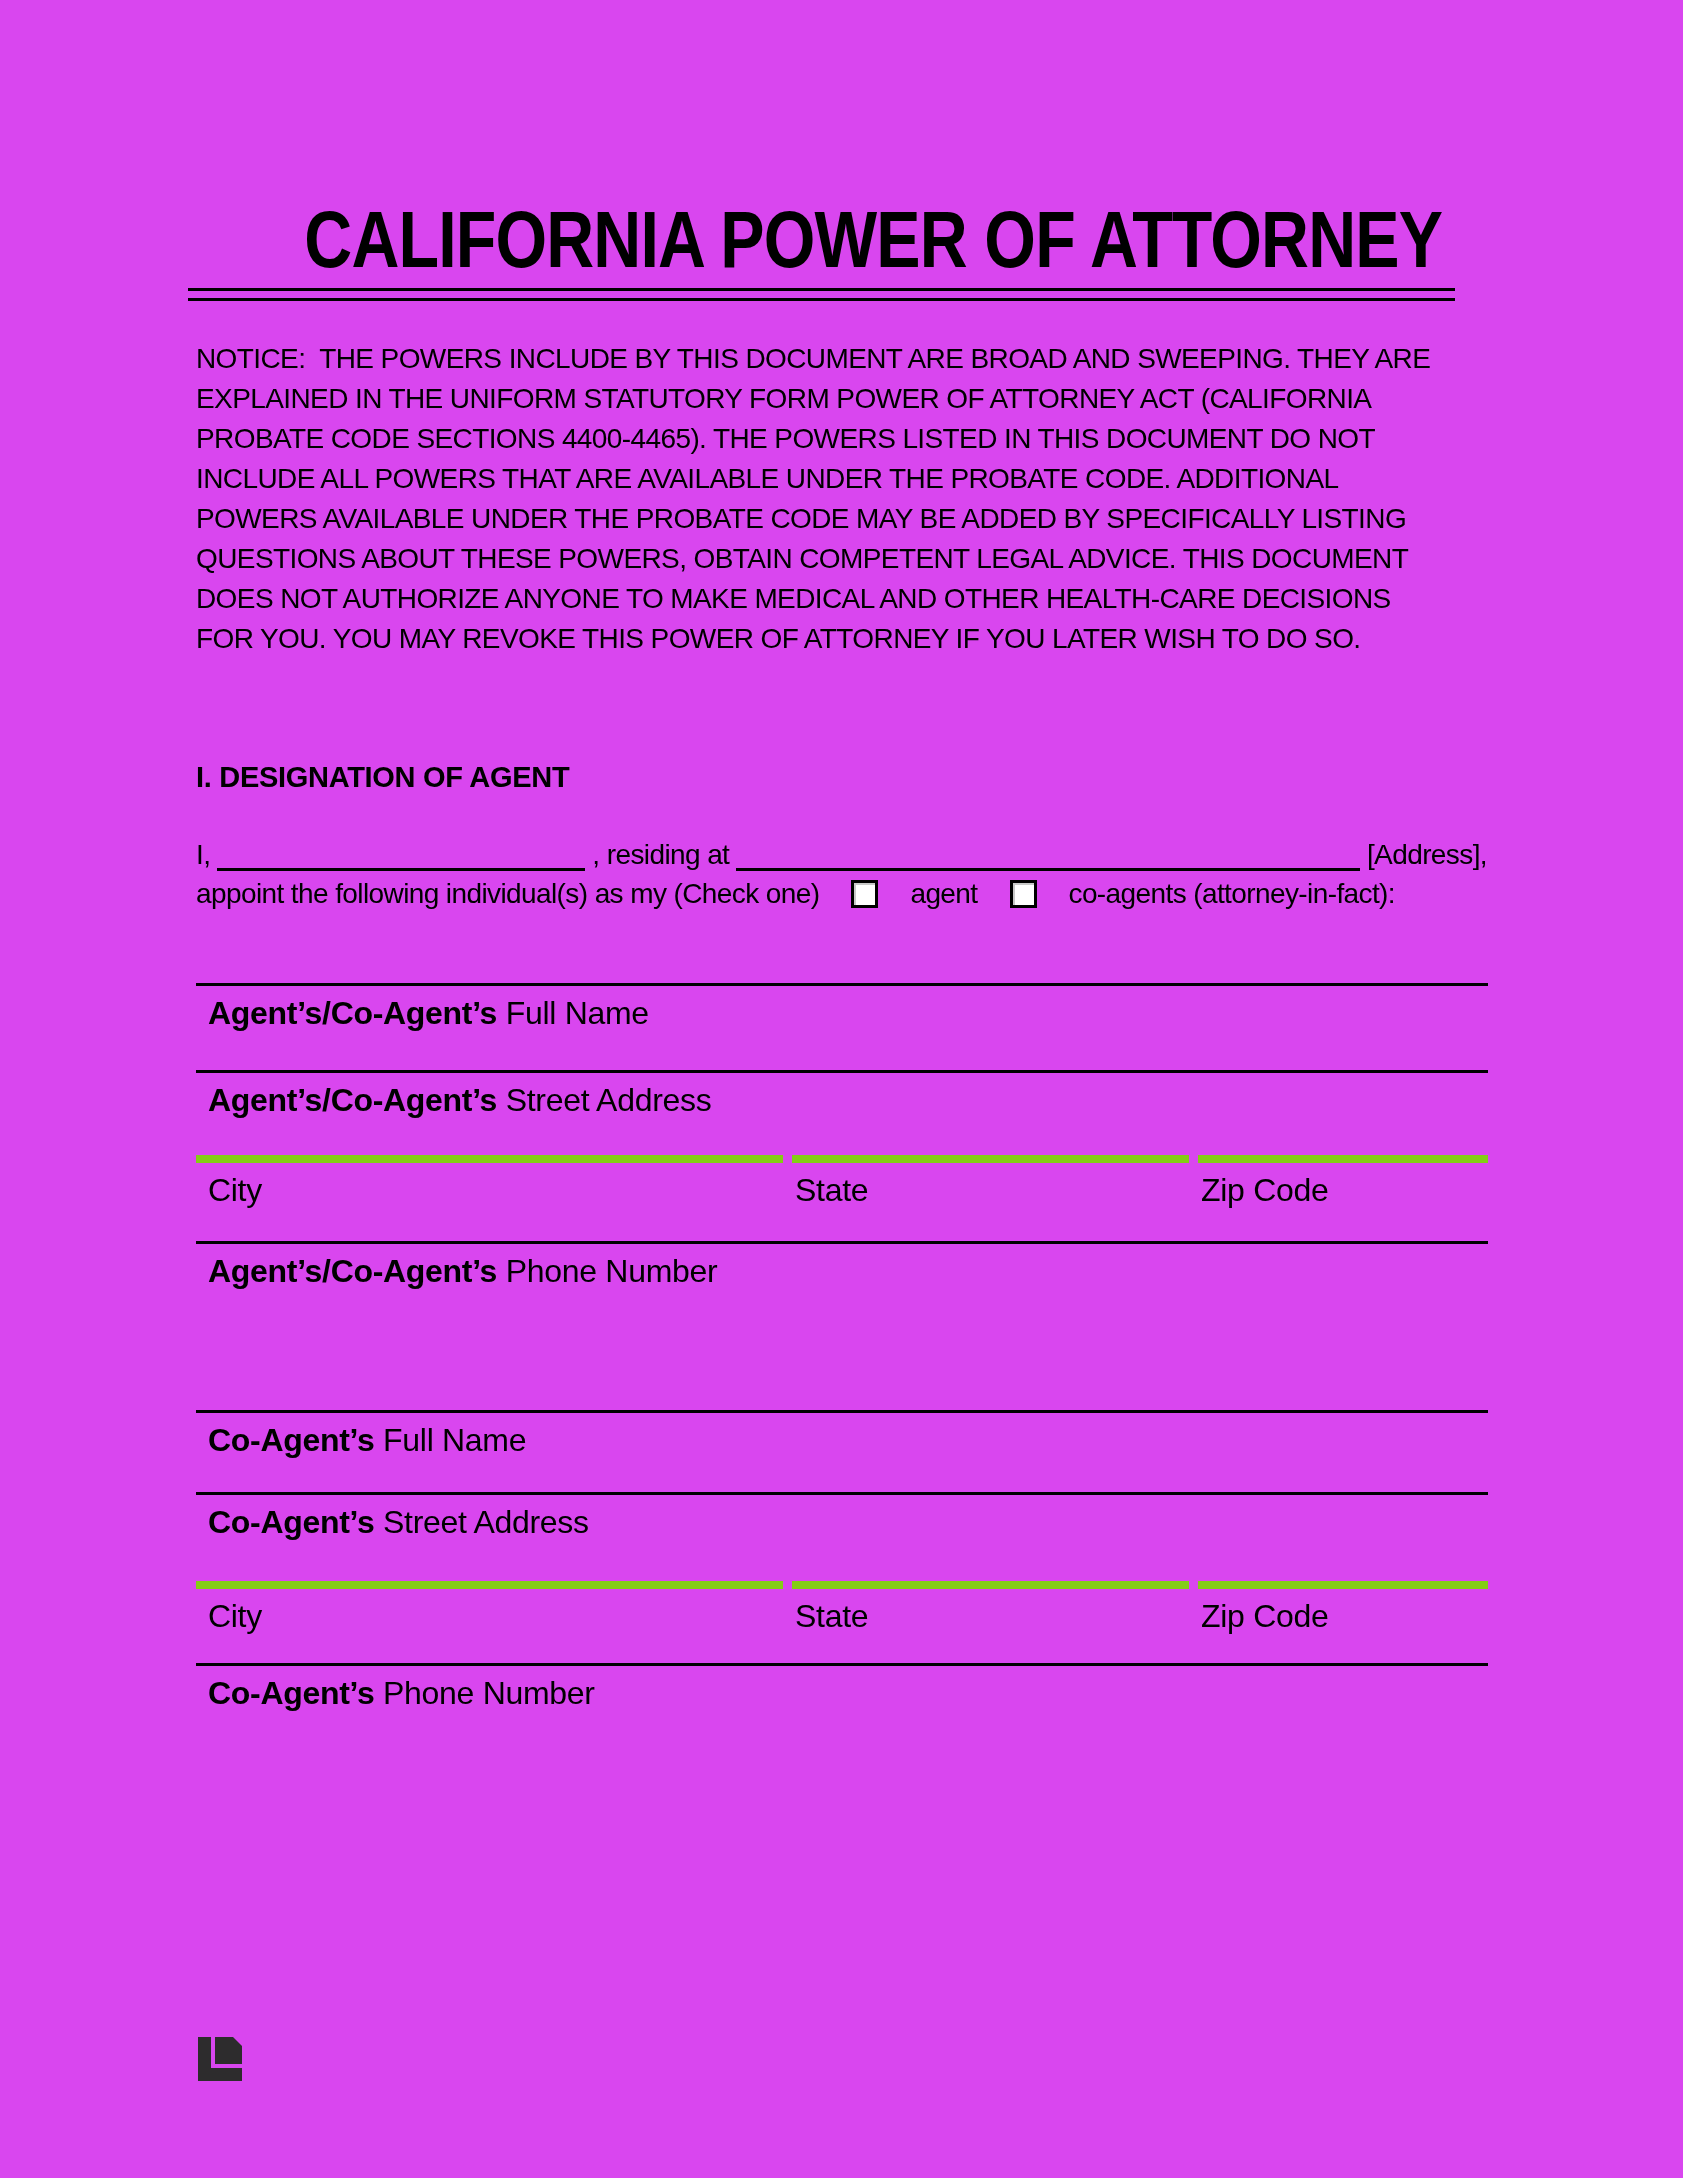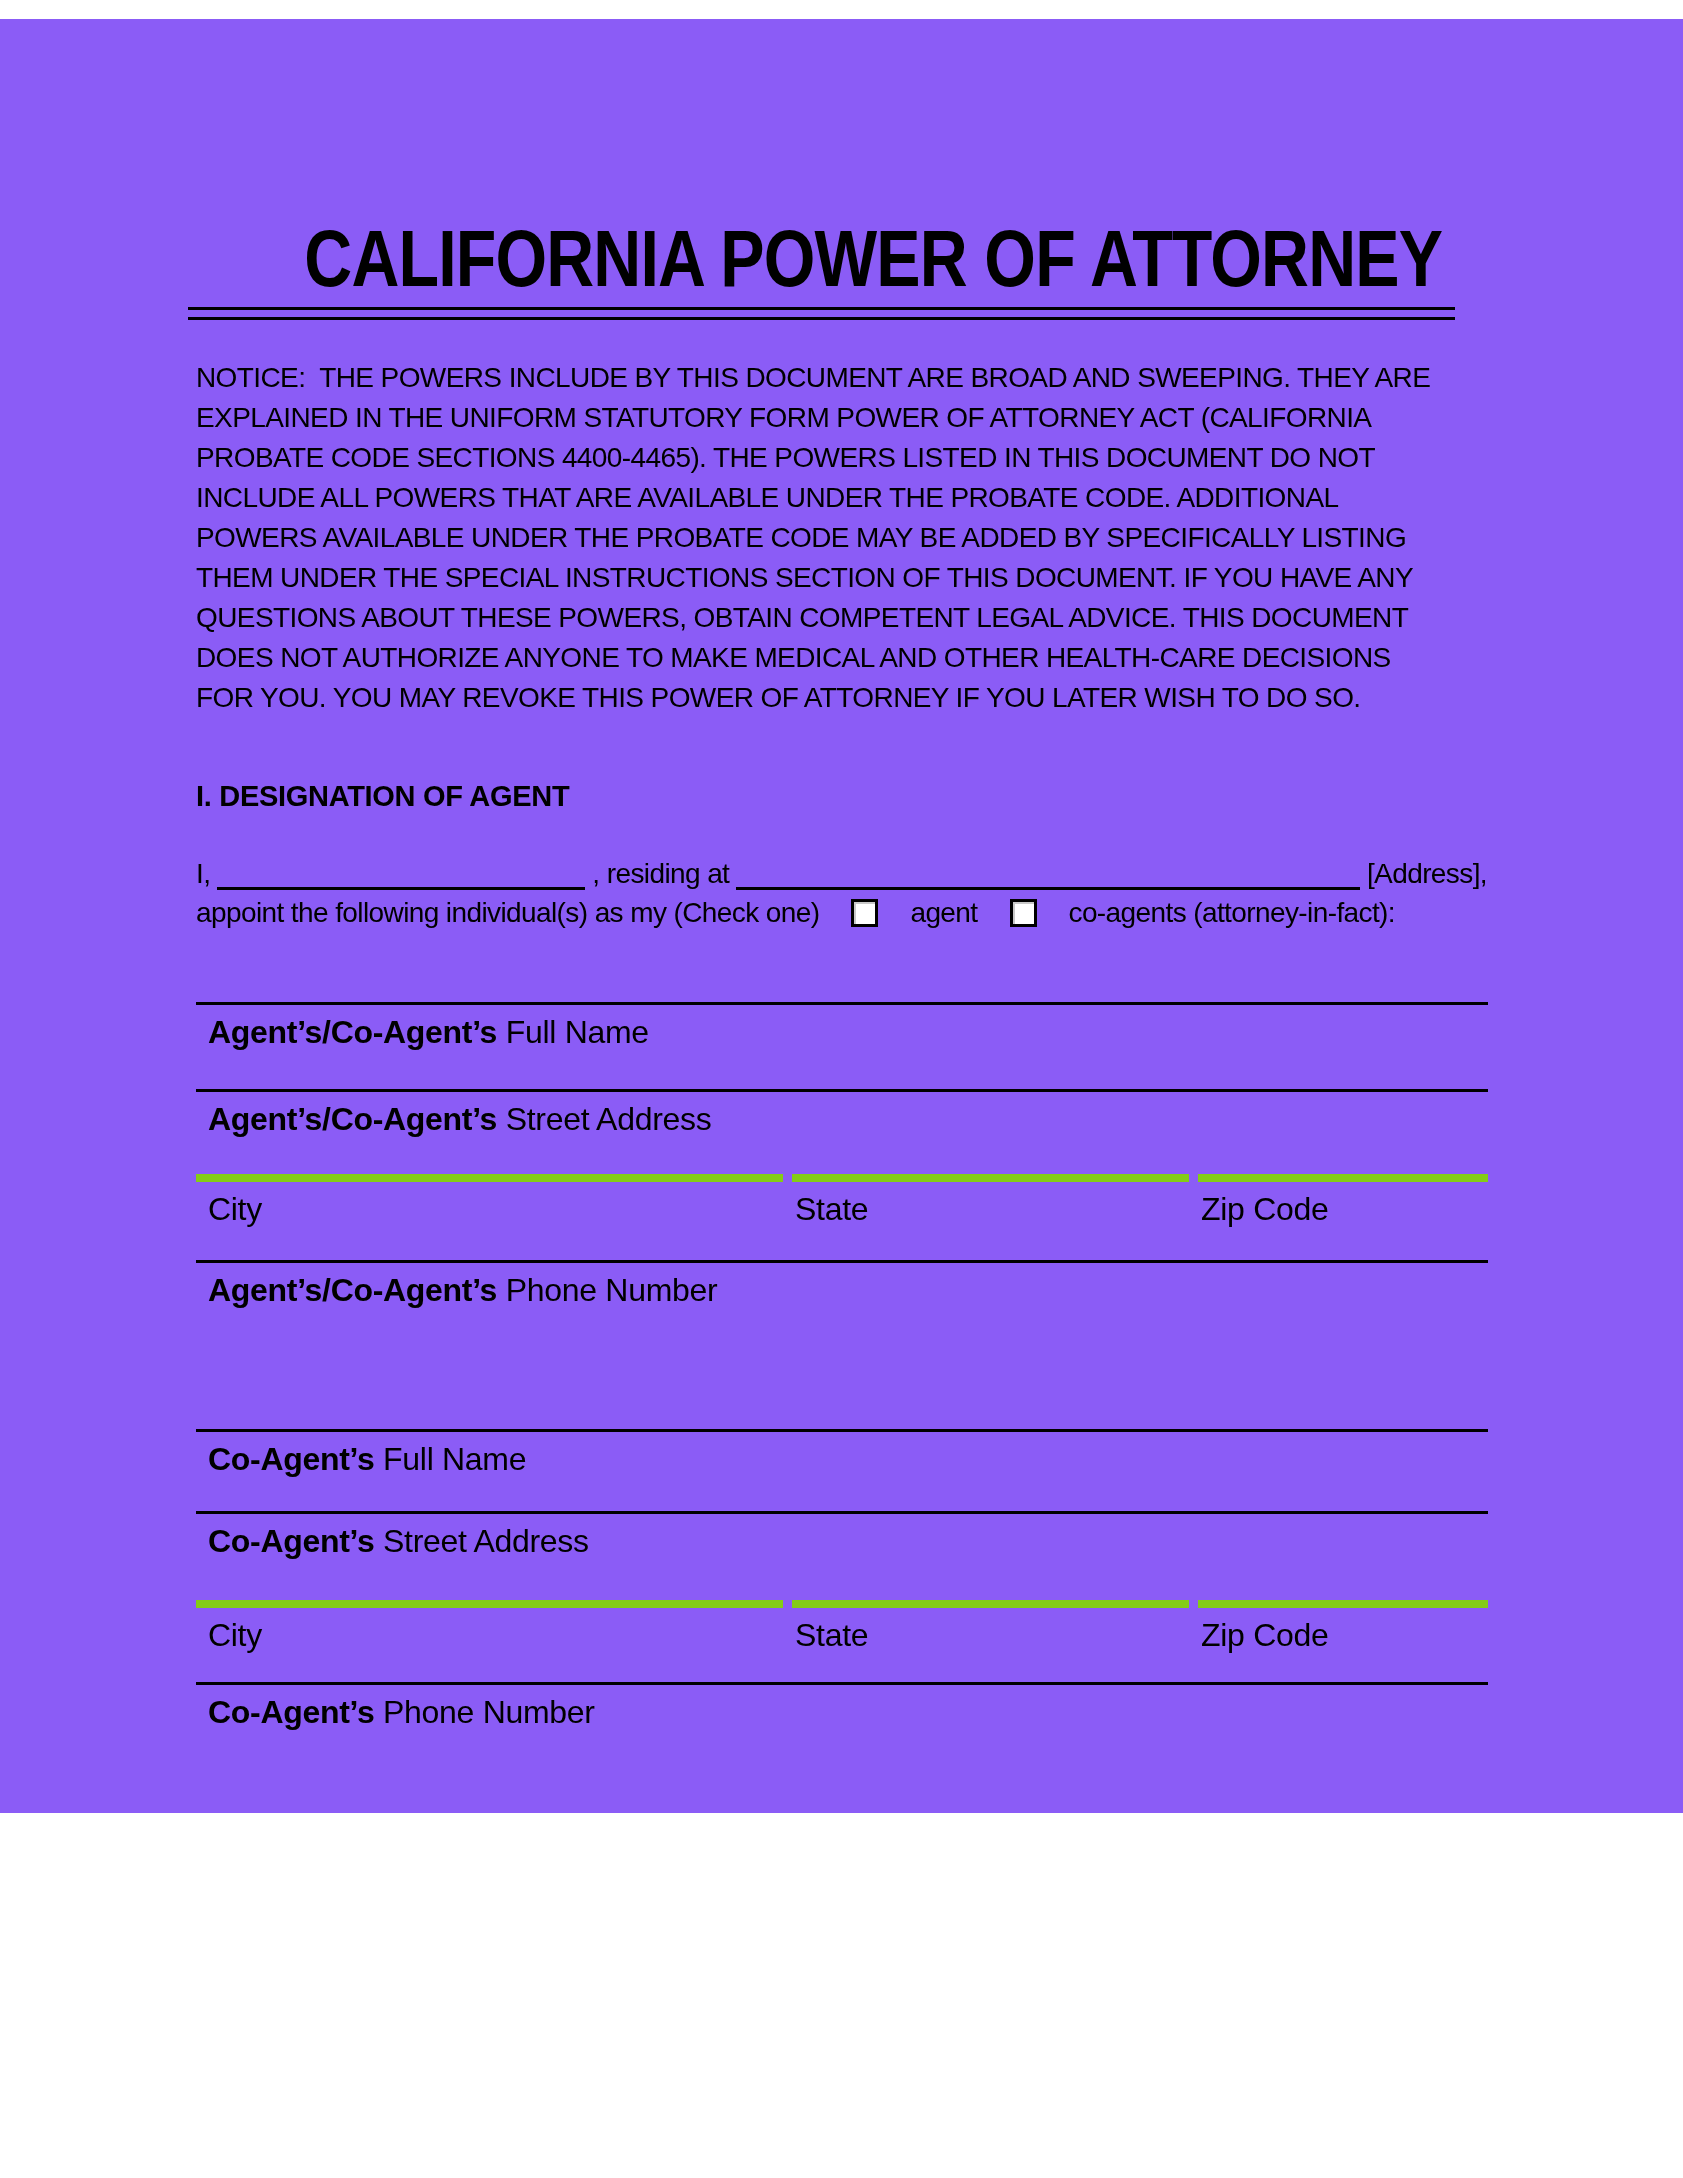--- a/index.html
+++ b/index.html
@@ -1,24 +1,23 @@
 <!DOCTYPE html>
 <html><head>
 <meta charset="utf-8">
 <style>
   html, body { margin: 0; padding: 0; background: #ffffff; }
   .page {
     position: relative;
     width: 1683px;
-    height: 1794px;
-    background: #8b5cf6;
+    height: 2178px;
+    background: #d946ef;
     color: #000000;
     font-family: "Liberation Sans", sans-serif;
     overflow: hidden;
-    margin-top: 19px;
   }
 
   
   .title-wrap {
     position: absolute;
     left: 196px; top: 196px;
     width: 1291px;
     text-align: center;
     line-height: 87px;
     white-space: nowrap;
@@ -157,21 +156,20 @@
     <span class="title">CALIFORNIA POWER OF ATTORNEY</span>
   </div>
   <div class="title-rule"></div>
 
   <div class="notice">
     <div class="notice-line">NOTICE:  THE POWERS INCLUDE BY THIS DOCUMENT ARE BROAD AND SWEEPING. THEY ARE</div>
     <div class="notice-line">EXPLAINED IN THE UNIFORM STATUTORY FORM POWER OF ATTORNEY ACT (CALIFORNIA</div>
     <div class="notice-line">PROBATE CODE SECTIONS 4400-4465). THE POWERS LISTED IN THIS DOCUMENT DO NOT</div>
     <div class="notice-line">INCLUDE ALL POWERS THAT ARE AVAILABLE UNDER THE PROBATE CODE. ADDITIONAL</div>
     <div class="notice-line">POWERS AVAILABLE UNDER THE PROBATE CODE MAY BE ADDED BY SPECIFICALLY LISTING</div>
-    <div class="notice-line">THEM UNDER THE SPECIAL INSTRUCTIONS SECTION OF THIS DOCUMENT. IF YOU HAVE ANY</div>
     <div class="notice-line">QUESTIONS ABOUT THESE POWERS, OBTAIN COMPETENT LEGAL ADVICE. THIS DOCUMENT</div>
     <div class="notice-line">DOES NOT AUTHORIZE ANYONE TO MAKE MEDICAL AND OTHER HEALTH-CARE DECISIONS</div>
     <div class="notice-line">FOR YOU. YOU MAY REVOKE THIS POWER OF ATTORNEY IF YOU LATER WISH TO DO SO.</div>
   </div>
 
   <div class="section-heading">I. DESIGNATION OF AGENT</div>
 
   <div class="sline sline-1">
     <span>I,</span>
     <span class="blank blank-name"></span>

